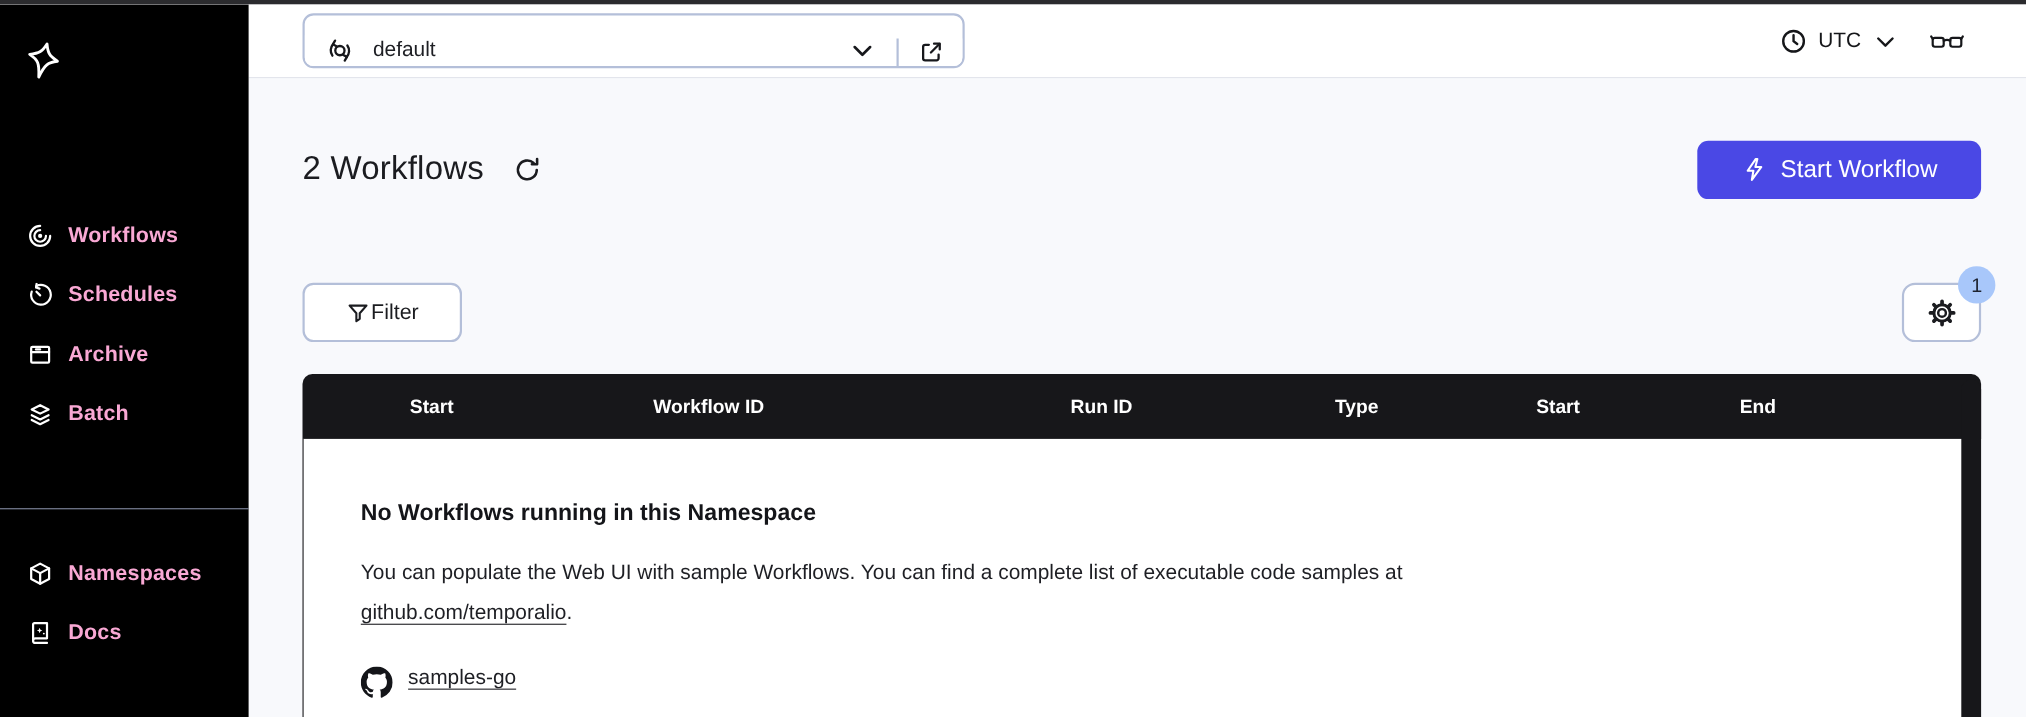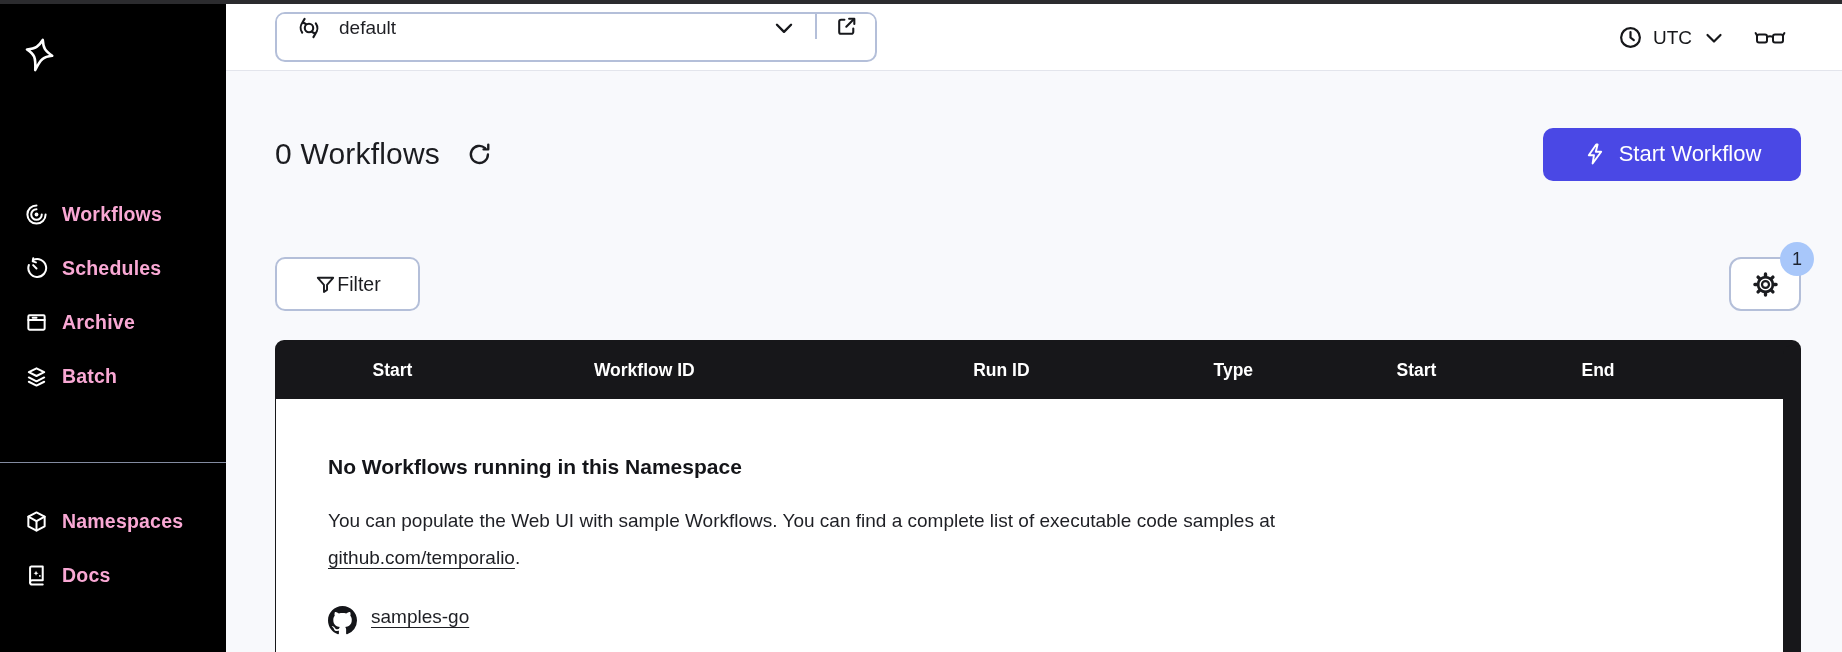--- a/index.html
+++ b/index.html
@@ -14,21 +14,21 @@
   .nav-group { position:absolute; left:0; width:100%; display:flex; flex-direction:column; row-gap:26px; }
   .nav-group.primary { top:196px; }
   .nav-group.footer { top:503px; }
   .nav-item { display:flex; align-items:center; column-gap:14px; padding-left:25px; height:28px; cursor:pointer; }
   .nav-item .nicon { width:23px; height:23px; display:flex; align-items:center; justify-content:center; flex:0 0 auto; }
   .nav-item .nlabel { color:#f9a8d4; font-size:19.5px; font-weight:700; letter-spacing:.2px; white-space:nowrap; }
   .side-divider { position:absolute; left:0; top:458px; width:100%; height:1px; background:#9aa3bd; opacity:.85; }
 
   
   .topbar { position:absolute; left:226px; top:0; right:0; height:67px; background:#fff; border-bottom:1px solid #e3e5ec; display:flex; align-items:center; }
-  .ns-control { position:absolute; left:49px; top:8px; height:50px; display:flex; align-items:flex-start; border:2px solid #b4bfd9; border-radius:10px; background:#fff; overflow:hidden; }
+  .ns-control { position:absolute; left:49px; top:8px; height:50px; display:flex; align-items:flex-end; border:2px solid #b4bfd9; border-radius:10px; background:#fff; overflow:hidden; }
   .ns-select { display:flex; align-items:center; width:538px; padding:0 18px 0 18px; column-gap:16px; background:#fff; border:none; cursor:pointer; font-size:19px; color:#1e1f24; }
   .ns-select .grow { flex:1; text-align:left; font-size:19px; color:#1e1f24; }
   .ns-open { width:60px; display:flex; align-items:center; justify-content:center; background:#fff; border:none; border-left:2px solid #b4bfd9; cursor:pointer; }
 
   .topbar-right { position:absolute; right:56px; top:0; height:67px; display:flex; align-items:center; column-gap:28px; }
   .tz-button { display:flex; align-items:center; column-gap:10px; background:none; border:none; cursor:pointer; font-size:19px; color:#16171a; }
   .tz-label { font-size:19px; color:#16171a; }
   .labs-button { background:none; border:none; cursor:pointer; display:flex; align-items:center; }
 
   
@@ -196,21 +196,21 @@
           <path d="M3 10 L1.6 7.6"></path>
           <path d="M29 10 L30.4 7.6"></path>
         </svg>
       </button>
     </div>
   </header>
 
   <main class="content">
 
     <div class="title-row">
-      <h1 class="page-title">0 Workflows</h1>
+      <h1 class="page-title">2 Workflows</h1>
       <button class="refresh-button">
         <svg viewBox="0 0 24 24" width="27" height="27" fill="none" stroke="#1b1c20" stroke-width="2.1" stroke-linecap="round" stroke-linejoin="round">
           <path d="M19.5 12 A7.6 7.6 0 1 1 17 6.3"></path>
           <path d="M19.8 3.2 L19.8 7.4 L15.6 7.4"></path>
         </svg>
       </button>
       <div class="spacer"></div>
       <button class="start-button">
         <span>
           <svg viewBox="0 0 24 24" width="24" height="24" fill="none" stroke="#fff" stroke-width="1.9" stroke-linejoin="round">

